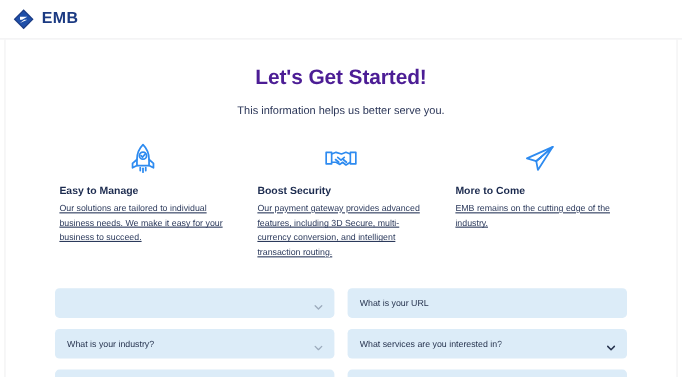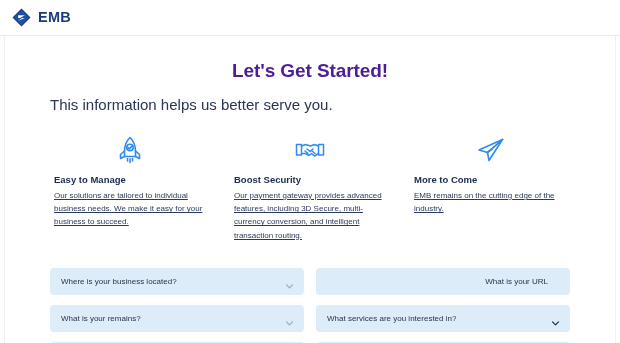--- a/index.html
+++ b/index.html
@@ -73,21 +73,22 @@
   .headline {
     margin: 0;
     text-align: center;
     font-size: 19px;
     font-weight: bold;
     color: #4c1d95;
     letter-spacing: -0.1px;
   }
   .subhead {
     margin: 14px 0 0 0;
-    font-size: 15px;
+    text-align: center;
+    font-size: 10px;
     color: #2a3557;
     font-weight: normal;
   }
 
   
   .features {
     display: flex;
     justify-content: space-between;
     margin-top: 22px;
     padding: 0 4px;
@@ -129,21 +130,21 @@
     flex: 0 0 calc(50% - 6px);
     height: 27px;
     background: #dcecf8;
     border-radius: 4px;
     box-sizing: border-box;
     display: flex;
     align-items: center;
     padding: 0 22px 0 11px;
     cursor: pointer;
   }
-  .field.text-field { cursor: text; justify-content: flex-end; }
+  .field.text-field { cursor: text; }
   .field-label {
     font-size: 8px;
     color: #27344f;
     white-space: nowrap;
     overflow: hidden;
     text-overflow: ellipsis;
   }
   .chevron {
     position: absolute;
     right: 10px;
@@ -222,34 +223,33 @@
         </div>
         <div class="feature-title">More to Come</div>
         <div class="feature-desc">EMB remains on the cutting edge of the industry.</div>
       </div>
 
     </div>
 
     <div class="form-grid">
 
       <div class="field">
-        <span class="field-label">Where is your business located?</span>
         <span class="chevron faint">
           <svg width="9" height="9" viewBox="0 0 12 12" xmlns="http://www.w3.org/2000/svg">
             <path d="M2 4.5 L6 8.5 L10 4.5" fill="none" stroke="#27344f" stroke-width="1.6" stroke-linecap="round" stroke-linejoin="round"></path>
           </svg>
         </span>
       </div>
 
       <div class="field text-field">
         <span class="field-label">What is your URL</span>
       </div>
 
       <div class="field">
-        <span class="field-label">What is your remains?</span>
+        <span class="field-label">What is your industry?</span>
         <span class="chevron faint">
           <svg width="9" height="9" viewBox="0 0 12 12" xmlns="http://www.w3.org/2000/svg">
             <path d="M2 4.5 L6 8.5 L10 4.5" fill="none" stroke="#27344f" stroke-width="1.6" stroke-linecap="round" stroke-linejoin="round"></path>
           </svg>
         </span>
       </div>
 
       <div class="field">
         <span class="field-label">What services are you interested in?</span>
         <span class="chevron">

